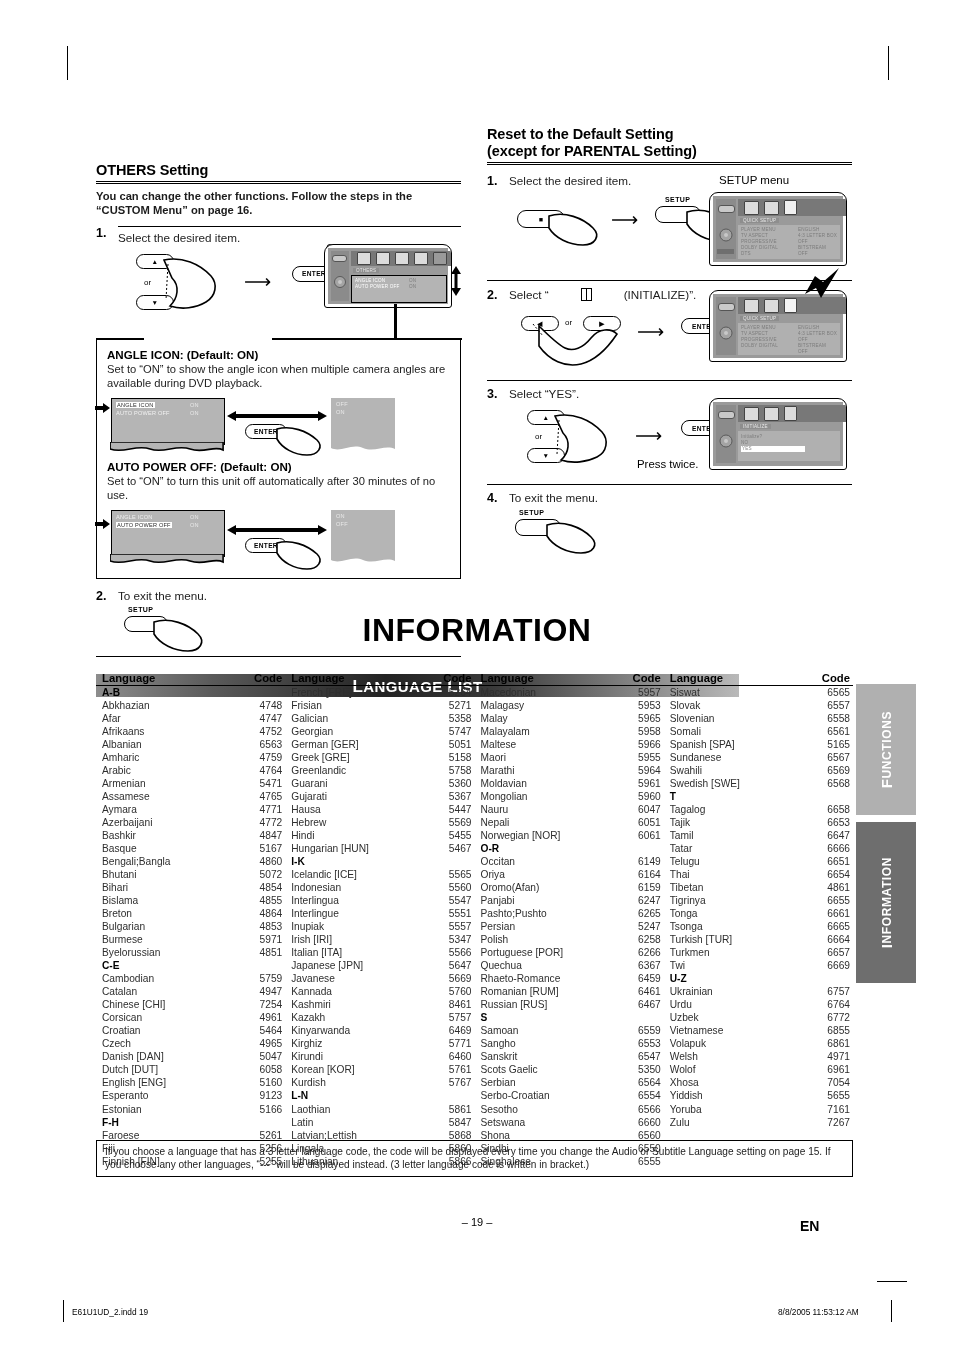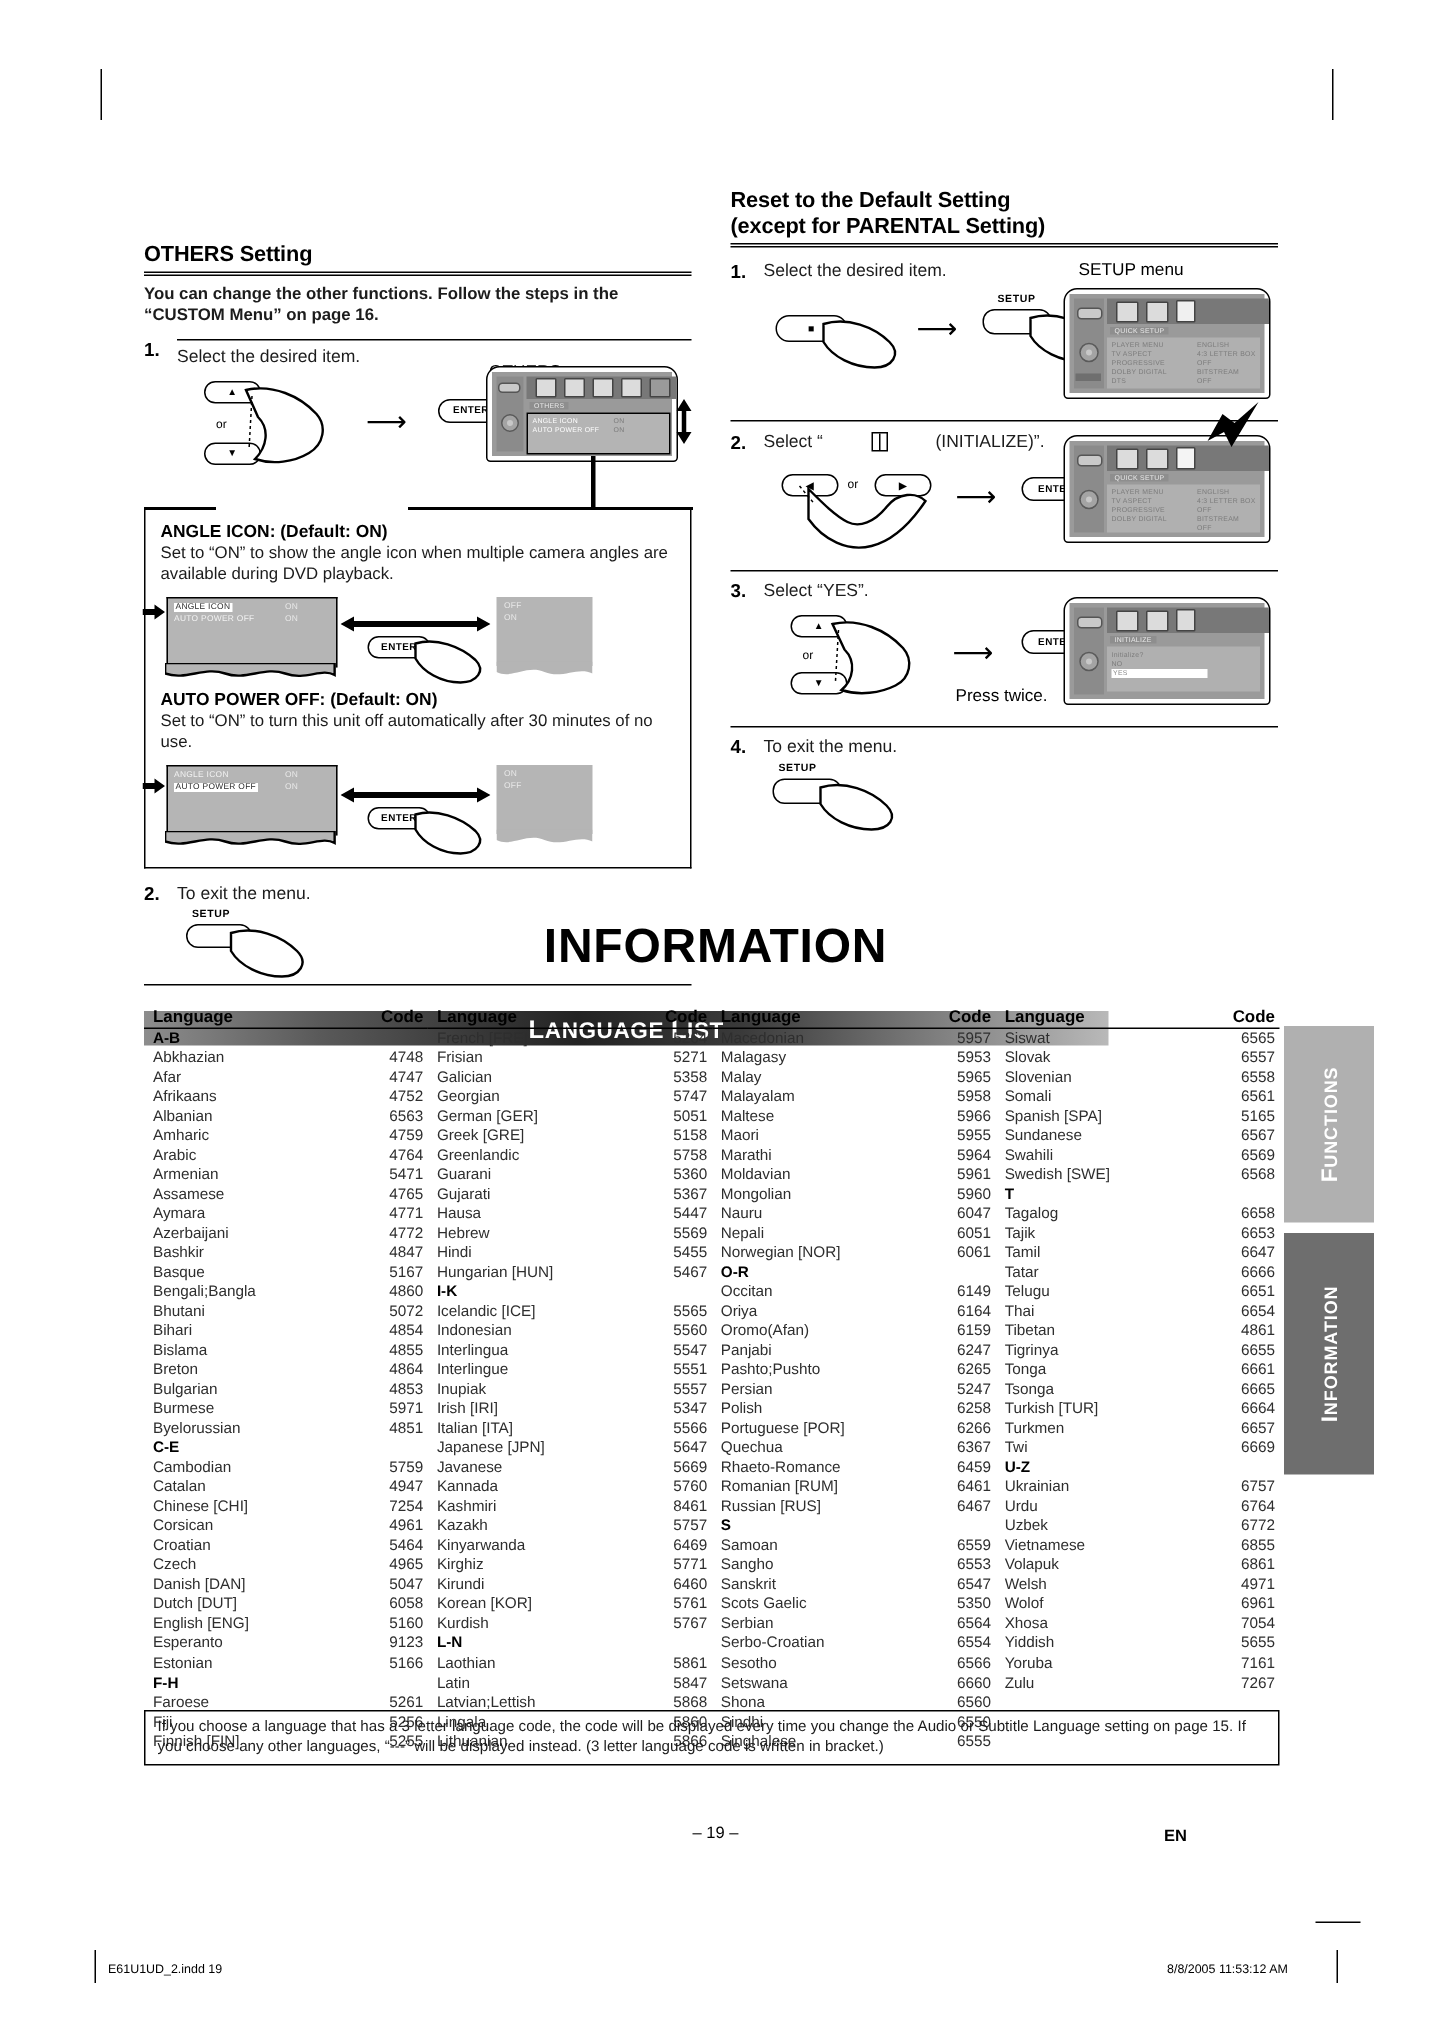--- a/index.html
+++ b/index.html
@@ -99,21 +99,21 @@
     display:flex;align-items:center;justify-content:center;}
   .sidetab span{
     writing-mode:vertical-rl;transform:rotate(180deg);
     color:#fff;font-weight:bold;font-size:13px;letter-spacing:.6px;
   }
   #tabFunctions{top:684px;height:131px;background:#b0b0b0;}
   #tabInformation{top:822px;height:161px;background:#6e6e6e;}
 
   
   #pgnum{position:absolute;left:0;top:1216px;width:954px;text-align:center;font-size:11px;}
-  #enmark{position:absolute;left:776px;top:1218px;font-size:11px;font-weight:bold;}
+  #enmark{position:absolute;left:800px;top:1218px;font-size:14px;font-weight:bold;}
   #prnLeft{position:absolute;left:72px;top:1307px;font-size:8.3px;}
   #prnRight{position:absolute;left:778px;top:1307px;font-size:8.3px;}
   #prnBarL{position:absolute;left:63px;top:1300px;width:1px;height:22px;background:#000;}
   #prnBarR{position:absolute;left:891px;top:1300px;width:1px;height:22px;background:#000;}
   #prnRule{position:absolute;left:877px;top:1281px;width:30px;height:1px;background:#000;}
 </style>
 </head>
 <body>
 
 <div class="page">

